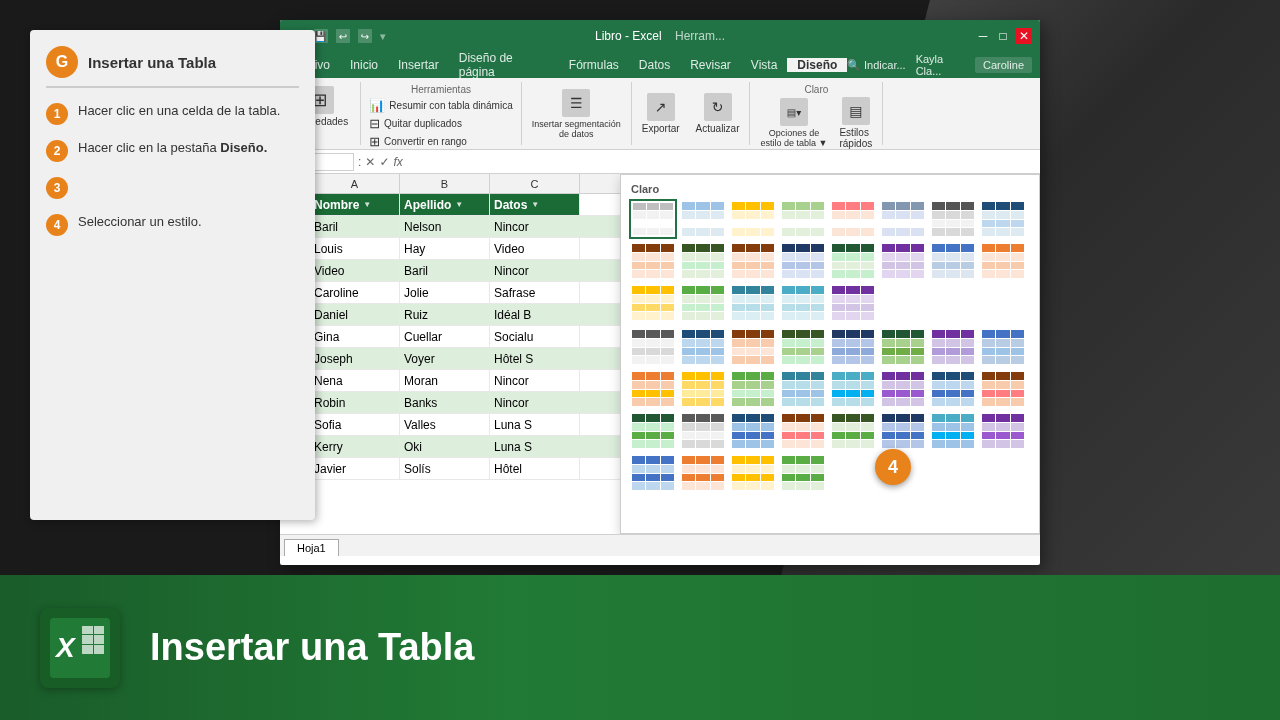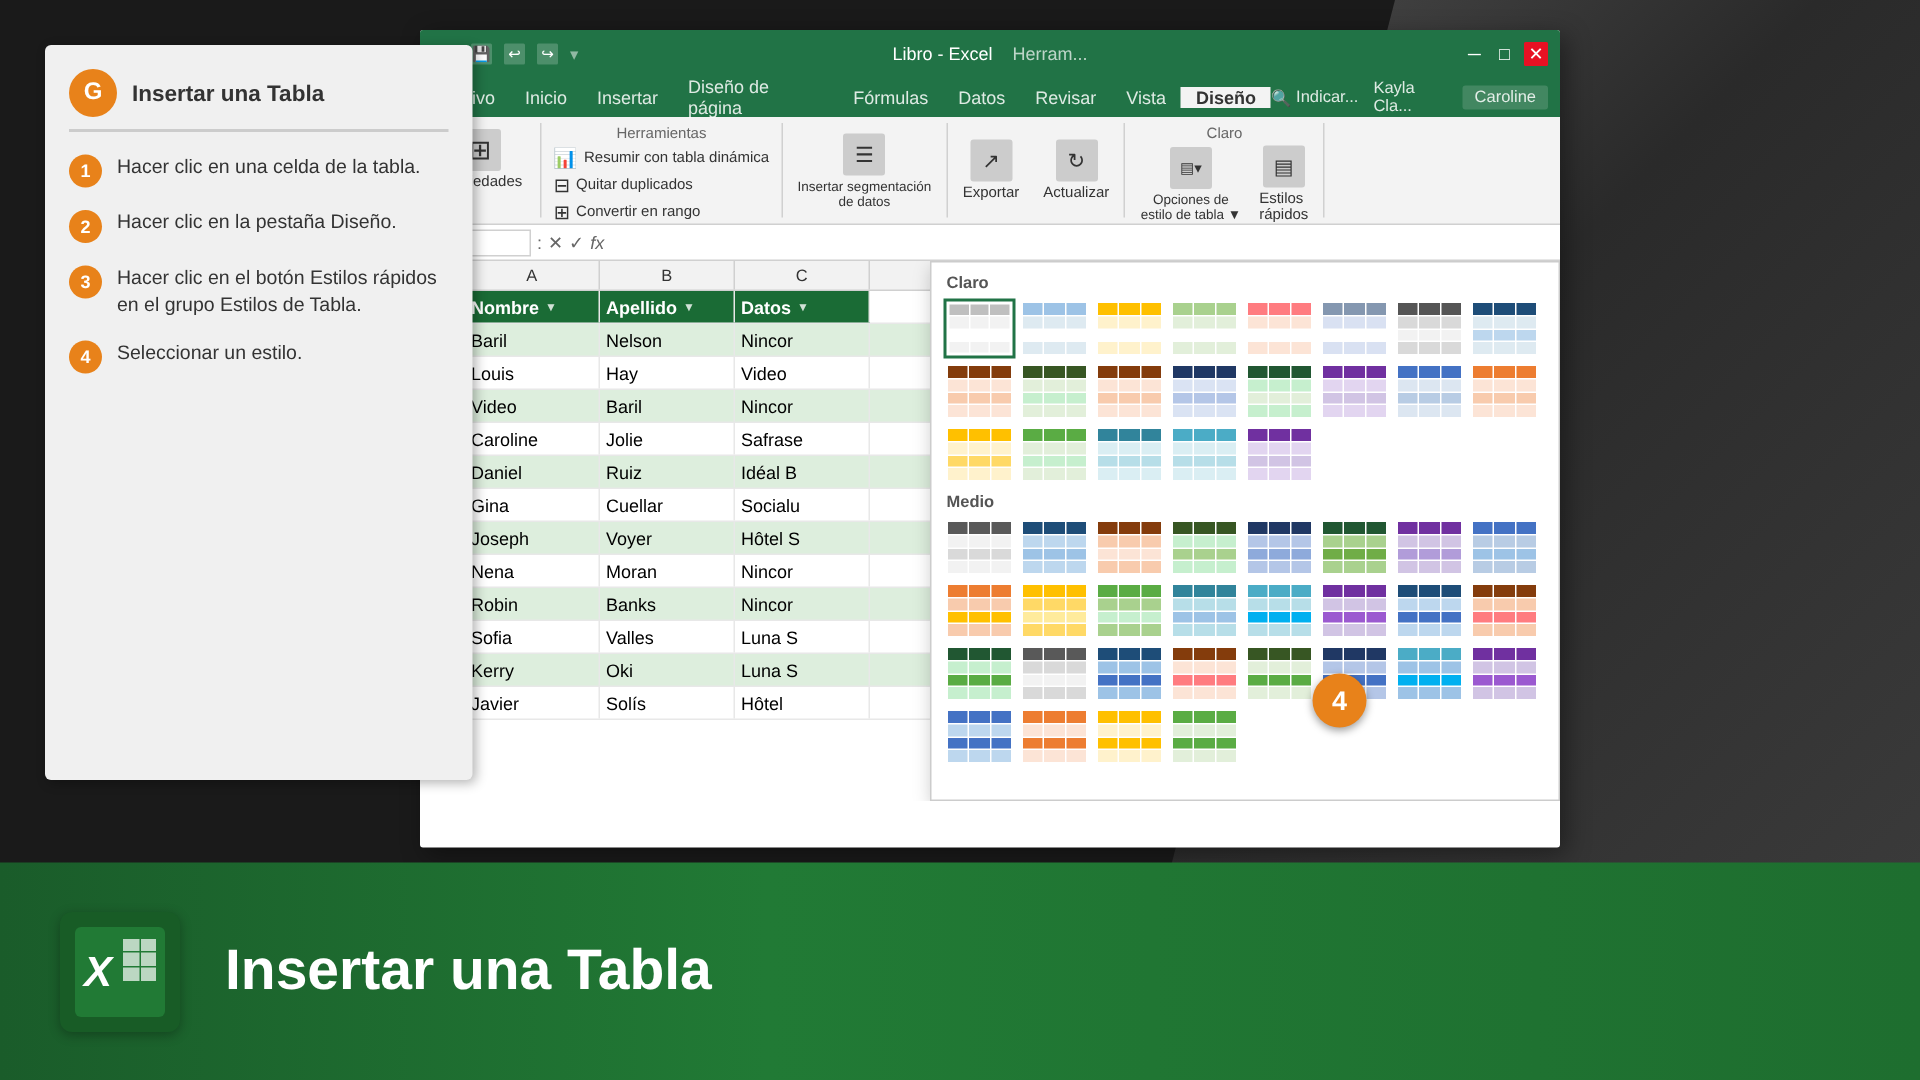--- a/index.html
+++ b/index.html
@@ -154,21 +154,21 @@
       flex-shrink: 0;
       margin-right: 10px;
       margin-top: 1px;
     }
     .step-text {
       font-size: 13px;
       color: #333;
       line-height: 1.4;
     }
     .step-text strong {
-      font-weight: 400;
+      font-weight: 700;
     }
 
     
     .excel-window {
       position: absolute;
       left: 280px;
       top: 20px;
       width: 760px;
       height: 545px;
       background: #fff;
@@ -473,21 +473,20 @@
     <div class="step-item">
       <div class="step-number">1</div>
       <div class="step-text">Hacer clic en una celda de la tabla.</div>
     </div>
     <div class="step-item">
       <div class="step-number">2</div>
       <div class="step-text">Hacer clic en la pestaña <strong>Diseño.</strong></div>
     </div>
     <div class="step-item">
       <div class="step-number">3</div>
-      <div class="step-text">Hacer clic en el <strong>botón Estilos rápidos</strong> en el grupo Estilos de Tabla.</div>
     </div>
     <div class="step-item">
       <div class="step-number">4</div>
       <div class="step-text">Seleccionar un estilo.</div>
     </div>
   </div>
 
   <div class="excel-window">
 
     <div class="title-bar">
@@ -1002,21 +1001,20 @@
               <div class="si-cell" style="background: rgb(226, 213, 240);"></div>
               <div class="si-cell" style="background: rgb(226, 213, 240);"></div>
               <div class="si-cell" style="background: rgb(209, 196, 228);"></div>
               <div class="si-cell" style="background: rgb(209, 196, 228);"></div>
               <div class="si-cell" style="background: rgb(209, 196, 228);"></div>
               <div class="si-cell" style="background: rgb(226, 213, 240);"></div>
               <div class="si-cell" style="background: rgb(226, 213, 240);"></div>
               <div class="si-cell" style="background: rgb(226, 213, 240);"></div>
             </div>
           </div>
-        <div class="style-section-label">Medio</div>
         <div class="style-grid" id="medio-grid">
             <div class="style-item">
               <div class="si-cell" style="background: rgb(89, 89, 89);"></div>
               <div class="si-cell" style="background: rgb(89, 89, 89);"></div>
               <div class="si-cell" style="background: rgb(89, 89, 89);"></div>
               <div class="si-cell" style="background: rgb(242, 242, 242);"></div>
               <div class="si-cell" style="background: rgb(242, 242, 242);"></div>
               <div class="si-cell" style="background: rgb(242, 242, 242);"></div>
               <div class="si-cell" style="background: rgb(217, 217, 217);"></div>
               <div class="si-cell" style="background: rgb(217, 217, 217);"></div>
@@ -1404,20 +1402,23 @@
               <div class="si-cell" style="background: rgb(226, 239, 218);"></div>
             </div>
           </div>
       </div>
 
       <div class="step4-marker" style="position:absolute;left:595px;top:275px;">
         <span>4</span>
       </div>
     </div>
 
+    <div class="sheet-tabs">
+      <div class="sheet-tab active">Hoja1</div>
+    </div>
   </div>
 </div>
 
 <div class="bottom-banner">
   <div class="excel-logo">
     <div class="excel-logo-inner">
       <span class="excel-x">X</span>
       <div class="excel-logo-grid">
         <div class="excel-logo-cell"></div>
         <div class="excel-logo-cell"></div>

